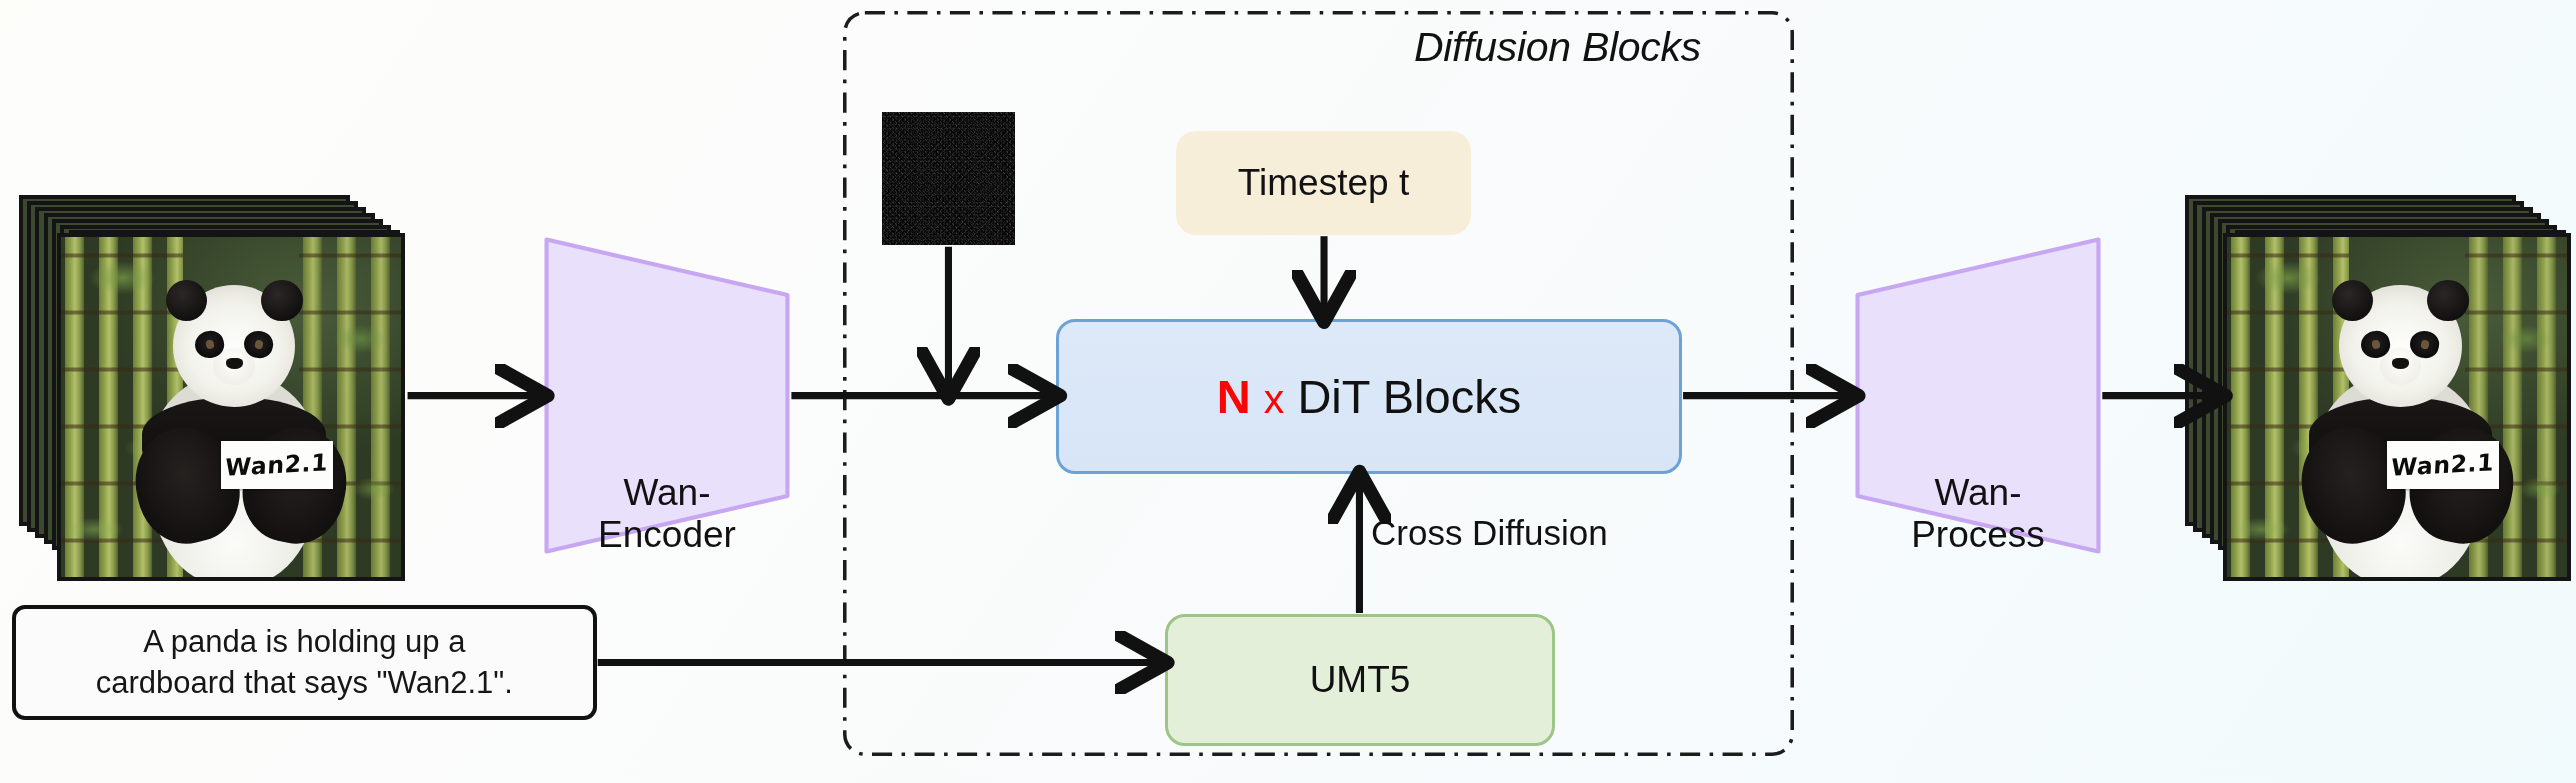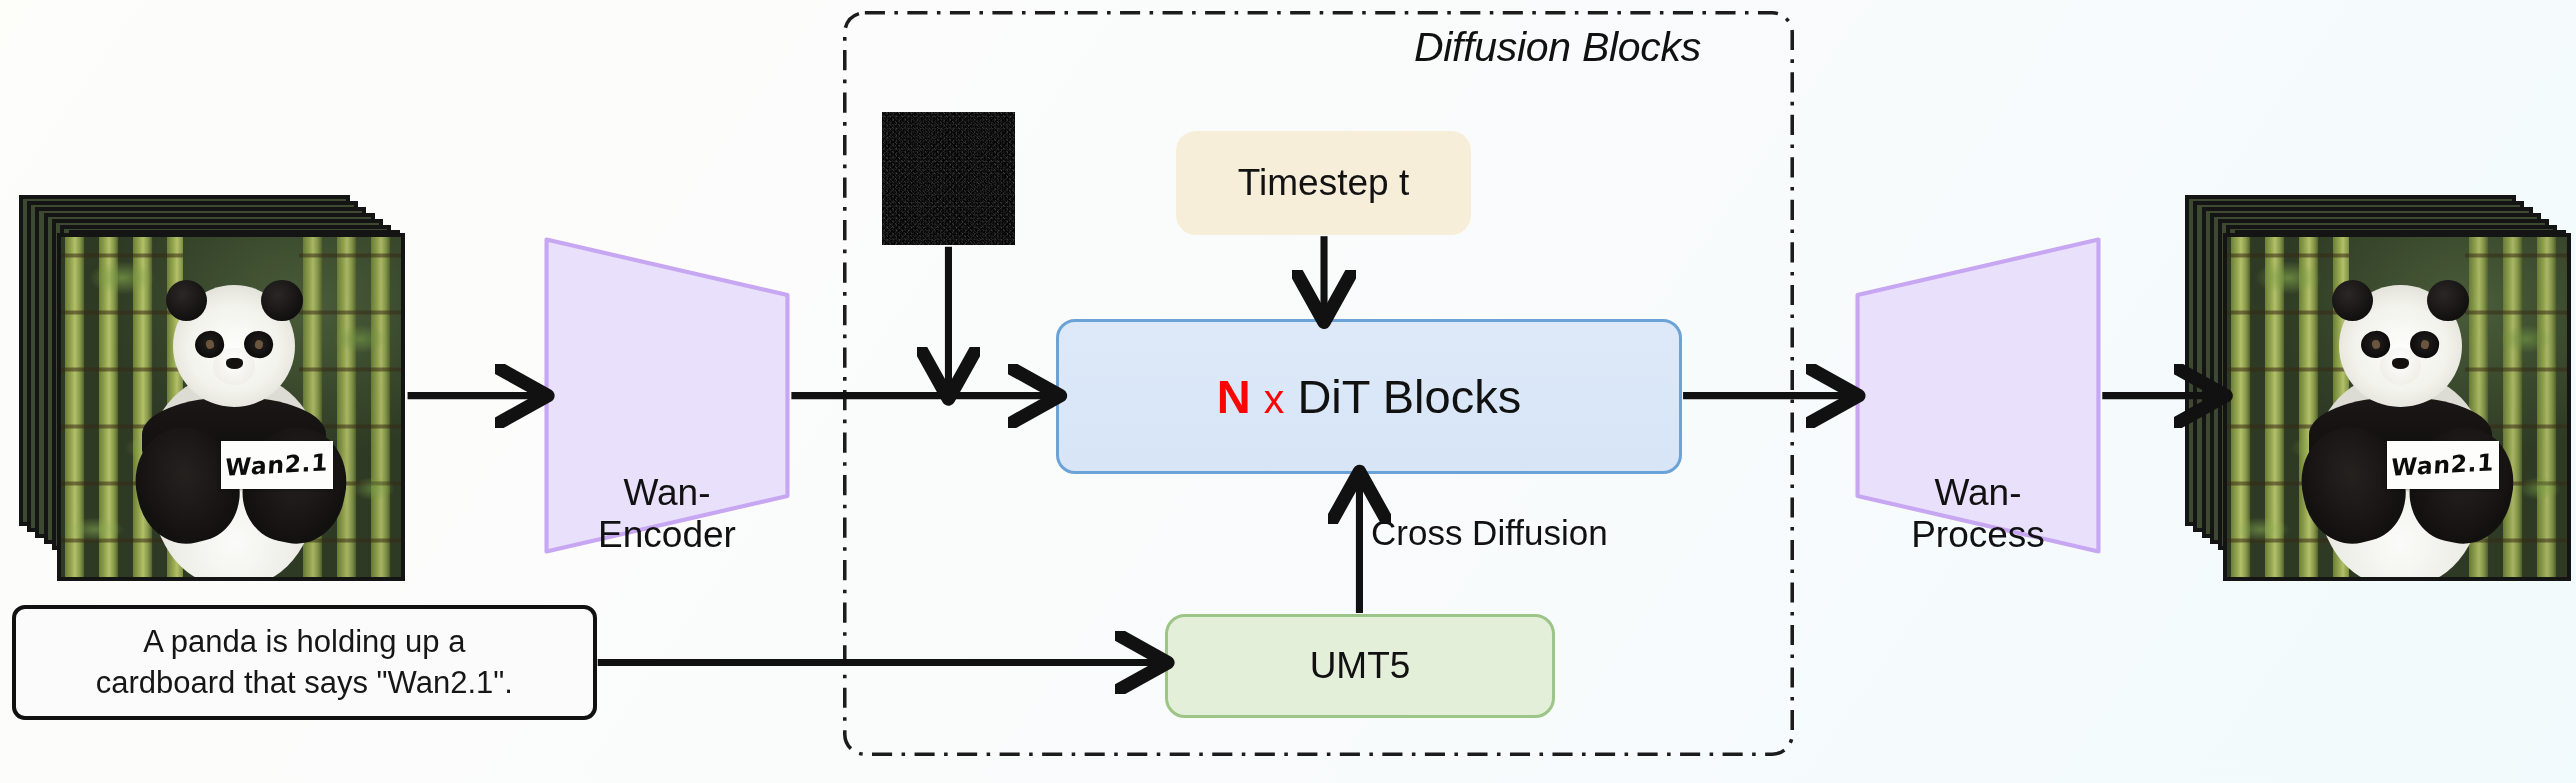--- a/index.html
+++ b/index.html
@@ -213,21 +213,21 @@
   #dit-box {
     left: 1056px; top: 319px; width: 626px; height: 155px;
     background: linear-gradient(180deg, #dde9f8 0%, #d7e5f7 100%);
     border: 3px solid #6ba3d6;
     border-radius: 19px;
   }
   #dit-text { font-size: 47px; color:#111111; white-space: nowrap; }
   #dit-text .n-red { color:#fb0404; font-weight: 700; }
   #dit-text .x-red { color:#fb0404; font-weight: 400; font-size: 41px; }
   #umt5-box {
-    left: 1165px; top: 614px; width: 390px; height: 104px;
+    left: 1165px; top: 614px; width: 390px; height: 132px;
     background: #e3efd9;
     border: 3px solid #9cc587;
     border-radius: 20px;
     font-size: 37px; color:#111111;
   }
   #prompt-box {
     left: 11.8px; top: 605px; width: 585px; height: 115px;
     background: #fbfbfb;
     border: 4.1px solid #111111;
     border-radius: 13px;

